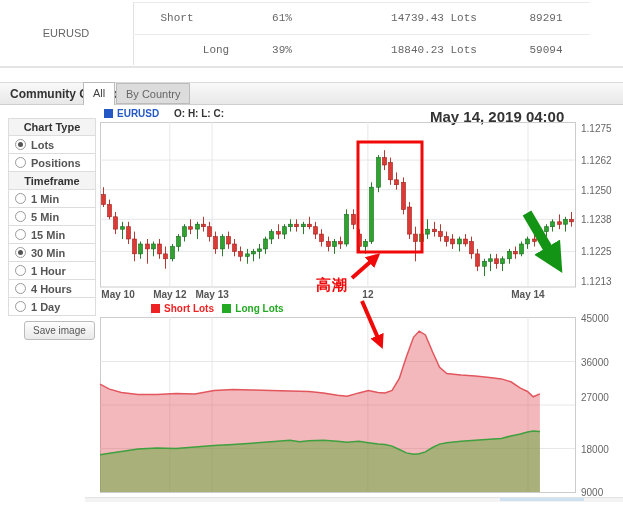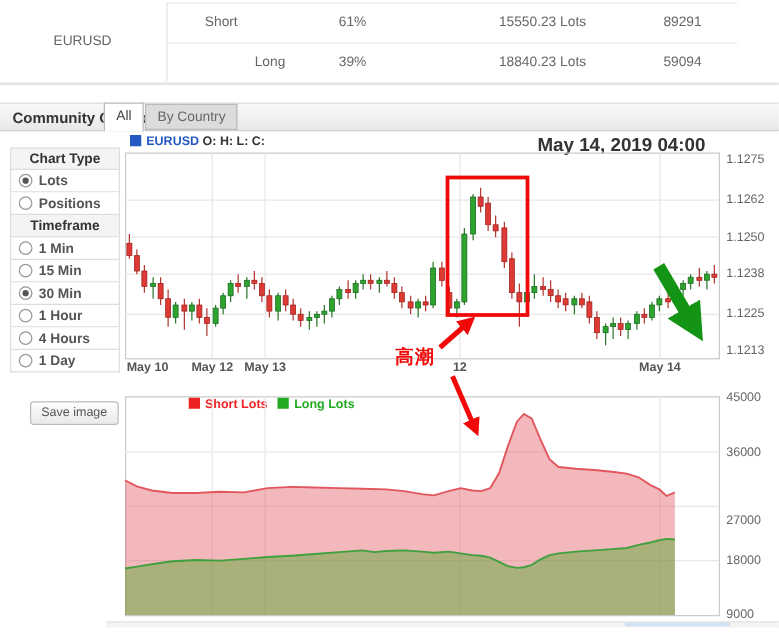--- a/index.html
+++ b/index.html
@@ -2,21 +2,21 @@
 <html><head>
 <meta charset="utf-8">
 <style>
   html,body{margin:0;padding:0;}
   body{width:623px;height:509px;position:relative;overflow:hidden;background:#fff;
        font-family:"Liberation Sans","DejaVu Sans",sans-serif;color:#555;}
   .page{position:absolute;inset:0;}
   
   #tblWrap{position:absolute;left:0;top:0;width:623px;height:70px;background:#fff;}
   .sym{position:absolute;left:28px;top:27px;width:76px;text-align:center;font-size:11px;color:#666;}
-  .trow{position:absolute;left:0;width:517px;height:31px;}
+  .trow{position:absolute;left:0;width:517px;height:31px;font-family:Liberation Mono, monospace;}
   .tcell{position:absolute;top:9px;transform:translateX(-50%);font-size:11px;color:#666;white-space:nowrap;}
   .tbl-vline{position:absolute;left:133px;top:2px;width:1px;height:63px;background:#e2e2e2;}
   .tbl-top{position:absolute;left:133px;top:2px;width:457px;height:1px;background:#ececec;}
   .tbl-mid{position:absolute;left:133px;top:34px;width:457px;height:1px;background:#ececec;}
   .tbl-bot{position:absolute;left:0;top:66px;width:623px;height:2px;background:#e4e4e4;}
   
   #coBar{position:absolute;left:0;top:82px;width:623px;height:23px;box-sizing:border-box;
          background:linear-gradient(#f9f9f9,#e8e8e8);border-top:1px solid #dadada;border-bottom:1px solid #cfcfcf;}
   .co-title{position:absolute;left:10px;top:4px;font-weight:bold;font-size:12px;color:#333;}
   .tab{position:absolute;box-sizing:border-box;font-size:11px;line-height:20px;padding:0 9px;
@@ -32,45 +32,45 @@
   .radio{width:9px;height:9px;border:1px solid #999;border-radius:50%;background:#fff;
          margin-right:5px;position:relative;flex:0 0 auto;}
   .radio.sel::after{content:"";position:absolute;left:2px;top:2px;width:5px;height:5px;border-radius:50%;background:#555;}
   .rlabel{color:#555;white-space:nowrap;font-weight:bold;}
   #saveBtn{position:absolute;left:24px;top:321px;font-size:10px;color:#555;padding:3px 8px;
            background:linear-gradient(#fdfdfd,#e9e9e9);border:1px solid #bbb;border-radius:3px;cursor:pointer;
            font-family:"Liberation Sans","DejaVu Sans",sans-serif;}
   
   .leg{position:absolute;font-size:10px;font-weight:bold;white-space:nowrap;}
   #leg1{left:104px;top:108px;}
-  #leg2{left:104px;top:318px;padding-left:47px;}
+  #leg2{left:104px;top:303px;padding-left:47px;}
   .sq{display:inline-block;width:9px;height:9px;vertical-align:-1px;margin-right:4px;}
   #ts{position:absolute;left:430px;top:108px;width:148px;text-align:left;font-size:15px;font-weight:bold;color:#333;}
   .ylab{position:absolute;left:581px;font-size:10px;color:#666;transform:translateY(-50%);white-space:nowrap;}
   .xlab{position:absolute;top:289px;font-size:10px;font-weight:bold;color:#555;transform:translateX(-50%);white-space:nowrap;}
-  .ohlc{color:#333;}
+  .ohlc{color:#333;margin-left:12px;}
   
   #plots,#annot{position:absolute;left:0;top:0;pointer-events:none;}
   #climax{position:absolute;left:316px;top:276px;font-size:15px;font-weight:bold;letter-spacing:1px;white-space:nowrap;}
   
   #sbTrack{position:absolute;left:85px;top:497px;width:538px;height:4px;background:#f3f3f3;border-top:1px solid #e3e3e3;}
   #sbThumb{position:absolute;left:500px;top:498px;width:84px;height:3px;background:#cfe2f3;cursor:pointer;}
 </style>
 </head>
 <body>
 
 <div class="page">
 
   <div id="tblWrap">
     <div class="sym">EURUSD</div>
     <div id="trows">
         <div class="trow" style="top: 3px;">
           <div class="tcell" style="left: 177px;">Short</div>
           <div class="tcell" style="left: 282px;">61%</div>
-          <div class="tcell" style="left: 434px;">15550.23 Lots</div>
+          <div class="tcell" style="left: 434px;">14739.43 Lots</div>
           <div class="tcell" style="left: 546px;">89291</div>
         </div>
         <div class="trow" style="top: 35px;">
           <div class="tcell" style="left: 177px; margin-left: 39px;">Long</div>
           <div class="tcell" style="left: 282px;">39%</div>
           <div class="tcell" style="left: 434px;">18840.23 Lots</div>
           <div class="tcell" style="left: 546px;">59094</div>
         </div>
       </div>
     <div class="tbl-top"></div>
@@ -92,20 +92,24 @@
         <div class="rlabel">Lots</div>
       </div>
       <div class="srow">
         <div class="radio"></div>
         <div class="rlabel">Positions</div>
       </div>
       <div class="srow hdr">Timeframe</div>
       <div class="srow">
         <div class="radio"></div>
         <div class="rlabel">1 Min</div>
+      </div>
+      <div class="srow">
+        <div class="radio"></div>
+        <div class="rlabel">5 Min</div>
       </div>
       <div class="srow">
         <div class="radio"></div>
         <div class="rlabel">15 Min</div>
       </div>
       <div class="srow">
         <div class="radio sel"></div>
         <div class="rlabel">30 Min</div>
       </div>
       <div class="srow">
@@ -342,16 +346,16 @@
     <div class="ylab" style="top: 219.306px;">1.1238</div>
     <div class="ylab" style="top: 251.387px;">1.1225</div>
     <div class="ylab" style="top: 281px;">1.1213</div>
     <div class="xlab" style="left: 118.05px;">May 10</div>
     <div class="xlab" style="left: 169.825px;">May 12</div>
     <div class="xlab" style="left: 212.1px;">May 13</div>
     <div class="xlab" style="left: 367.9px;">12</div>
     <div class="xlab" style="left: 527.975px;">May 14</div>
     <div class="ylab" style="top: 318px;">45000</div>
     <div class="ylab" style="top: 361.5px;">36000</div>
-    <div class="ylab" style="top: 417px;">27000</div>
+    <div class="ylab" style="top: 397px;">27000</div>
     <div class="ylab" style="top: 448.5px;">18000</div>
     <div class="ylab" style="top: 492px;">9000</div>
   </div>
 
 </body></html>

